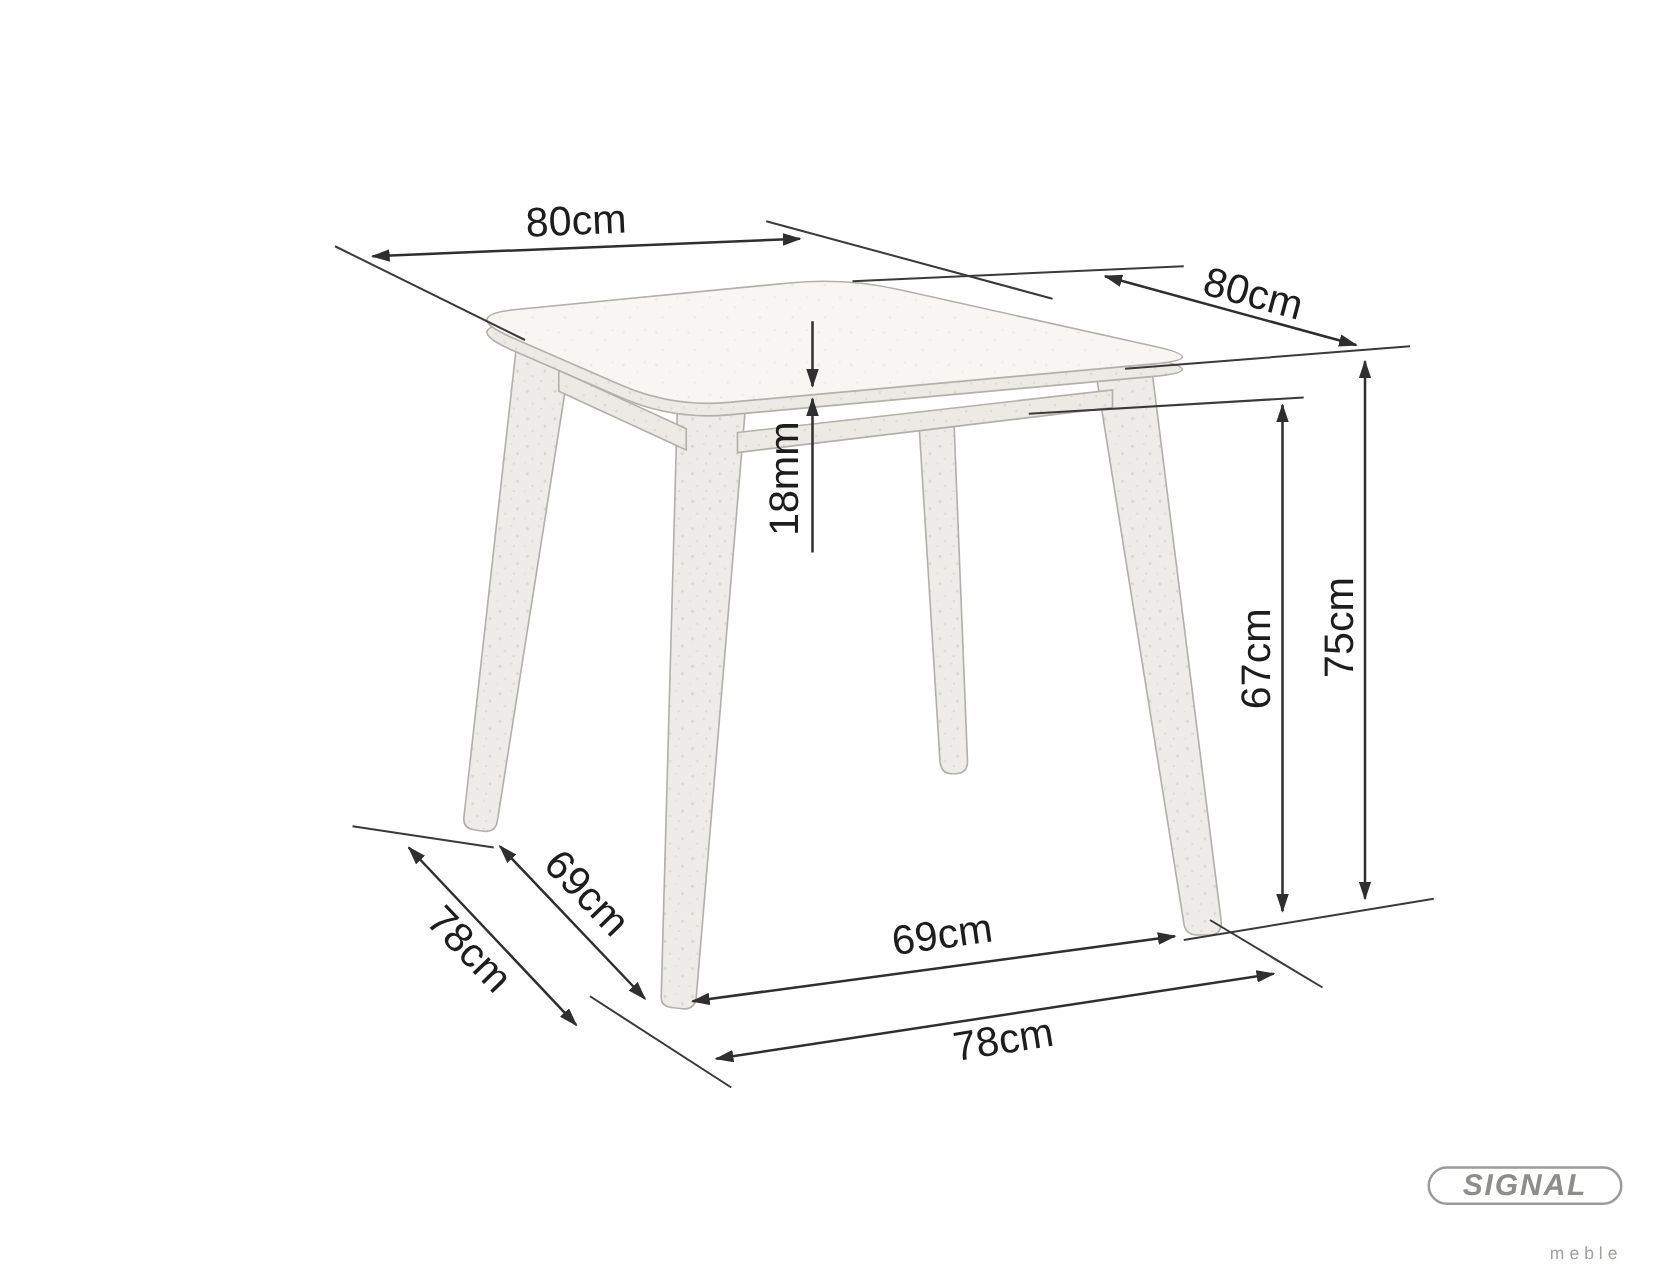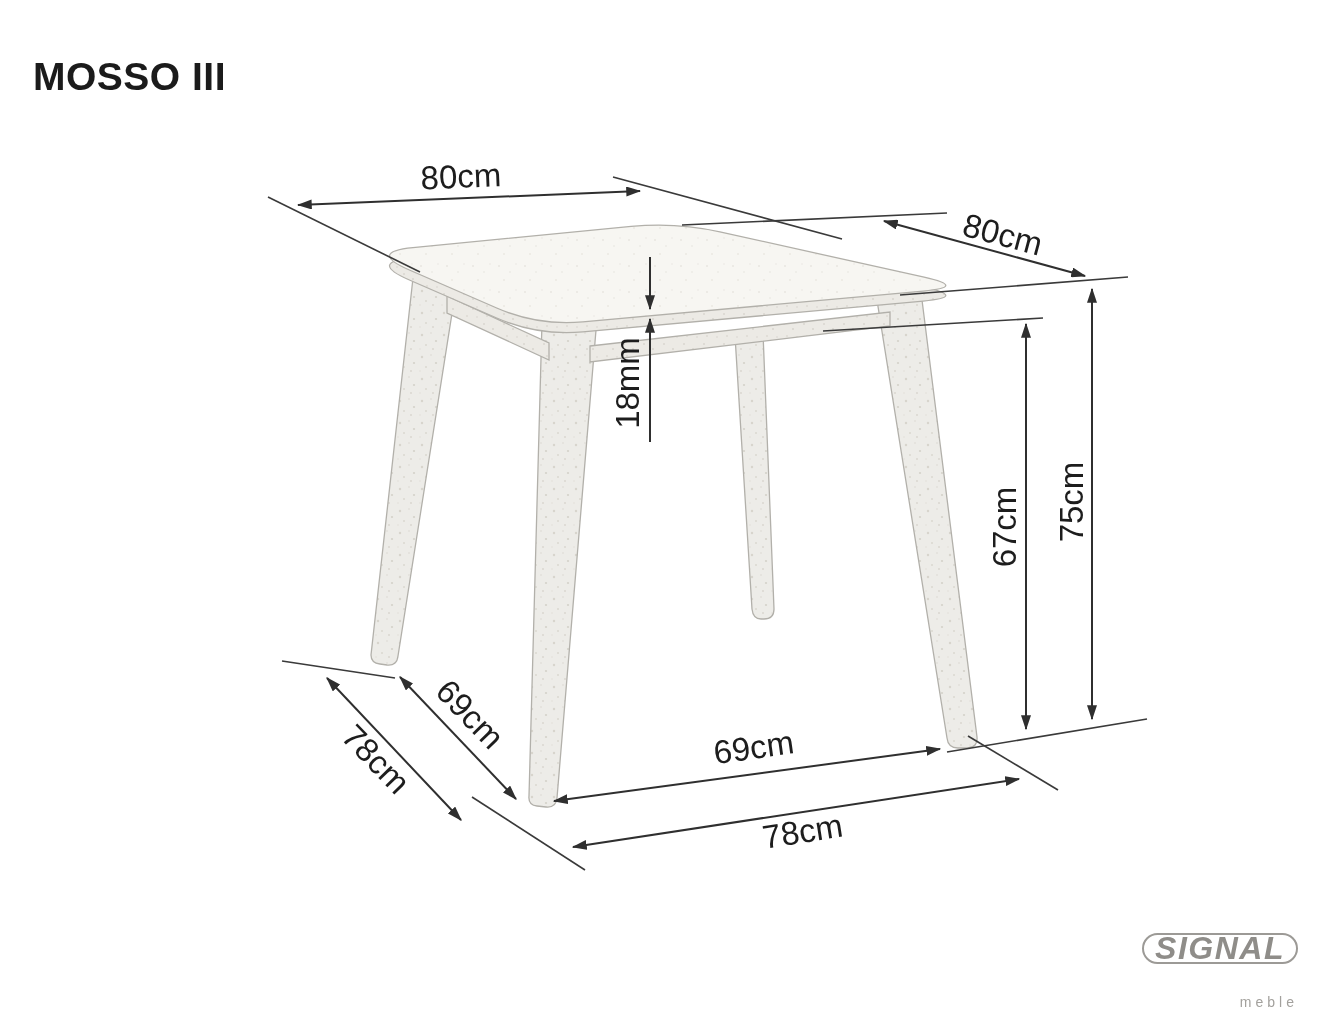--- a/index.html
+++ b/index.html
@@ -5,30 +5,29 @@
   html,body{margin:0;padding:0;background:#ffffff;}
   .canvas{position:relative;width:1339px;height:1024px;background:#ffffff;overflow:hidden;
           font-family:"Liberation Sans",sans-serif;}
   .title{position:absolute;left:33px;top:57px;font-size:39px;font-weight:bold;
          letter-spacing:.5px;color:#1b1b1b;line-height:1;}
   .diagram-svg{position:absolute;left:0;top:0;}
   .lbl{font-family:"Liberation Sans",sans-serif;font-size:33px;fill:#1d1d1d;}
   .logo-pill{position:absolute;left:1142px;top:933px;width:156px;height:31px;
              border:2.5px solid #9c9a96;border-radius:18px;display:flex;
              align-items:center;justify-content:center;box-sizing:border-box;}
-  .logo-word{font-size:32px;font-weight:bold;font-style:italic;color:#8f8d89;letter-spacing:1.5px;}
+  .logo-word{font-size:24px;font-weight:bold;font-style:italic;color:#8f8d89;letter-spacing:1.5px;}
   .logo-sub{position:absolute;left:1222px;top:961px;width:76px;text-align:right;
             font-size:14px;color:#a3a19d;letter-spacing:4px;margin-top:33px;}
 </style>
 </head>
 <body>
 
 <div class="canvas">
 
-  <div class="title">MOSSO III</div>
 
   <svg class="diagram-svg" width="1339" height="1024" viewBox="0 0 1339 1024">
     <defs>
       <marker id="ah" viewBox="0 0 12 8" refX="11" refY="4" markerWidth="15" markerHeight="10" orient="auto-start-reverse" markerUnits="userSpaceOnUse">
         <path d="M0,0 L12,4 L0,8 Z" fill="#2f2f2f"></path>
       </marker>
       <pattern id="pLeg" width="22" height="22" patternUnits="userSpaceOnUse">
         <rect width="22" height="22" fill="#edece8"></rect>
         <circle cx="4" cy="5" r="1.2" fill="#d8d5cd"></circle>
         <circle cx="13" cy="3" r="0.8" fill="#dcd9d2"></circle>

